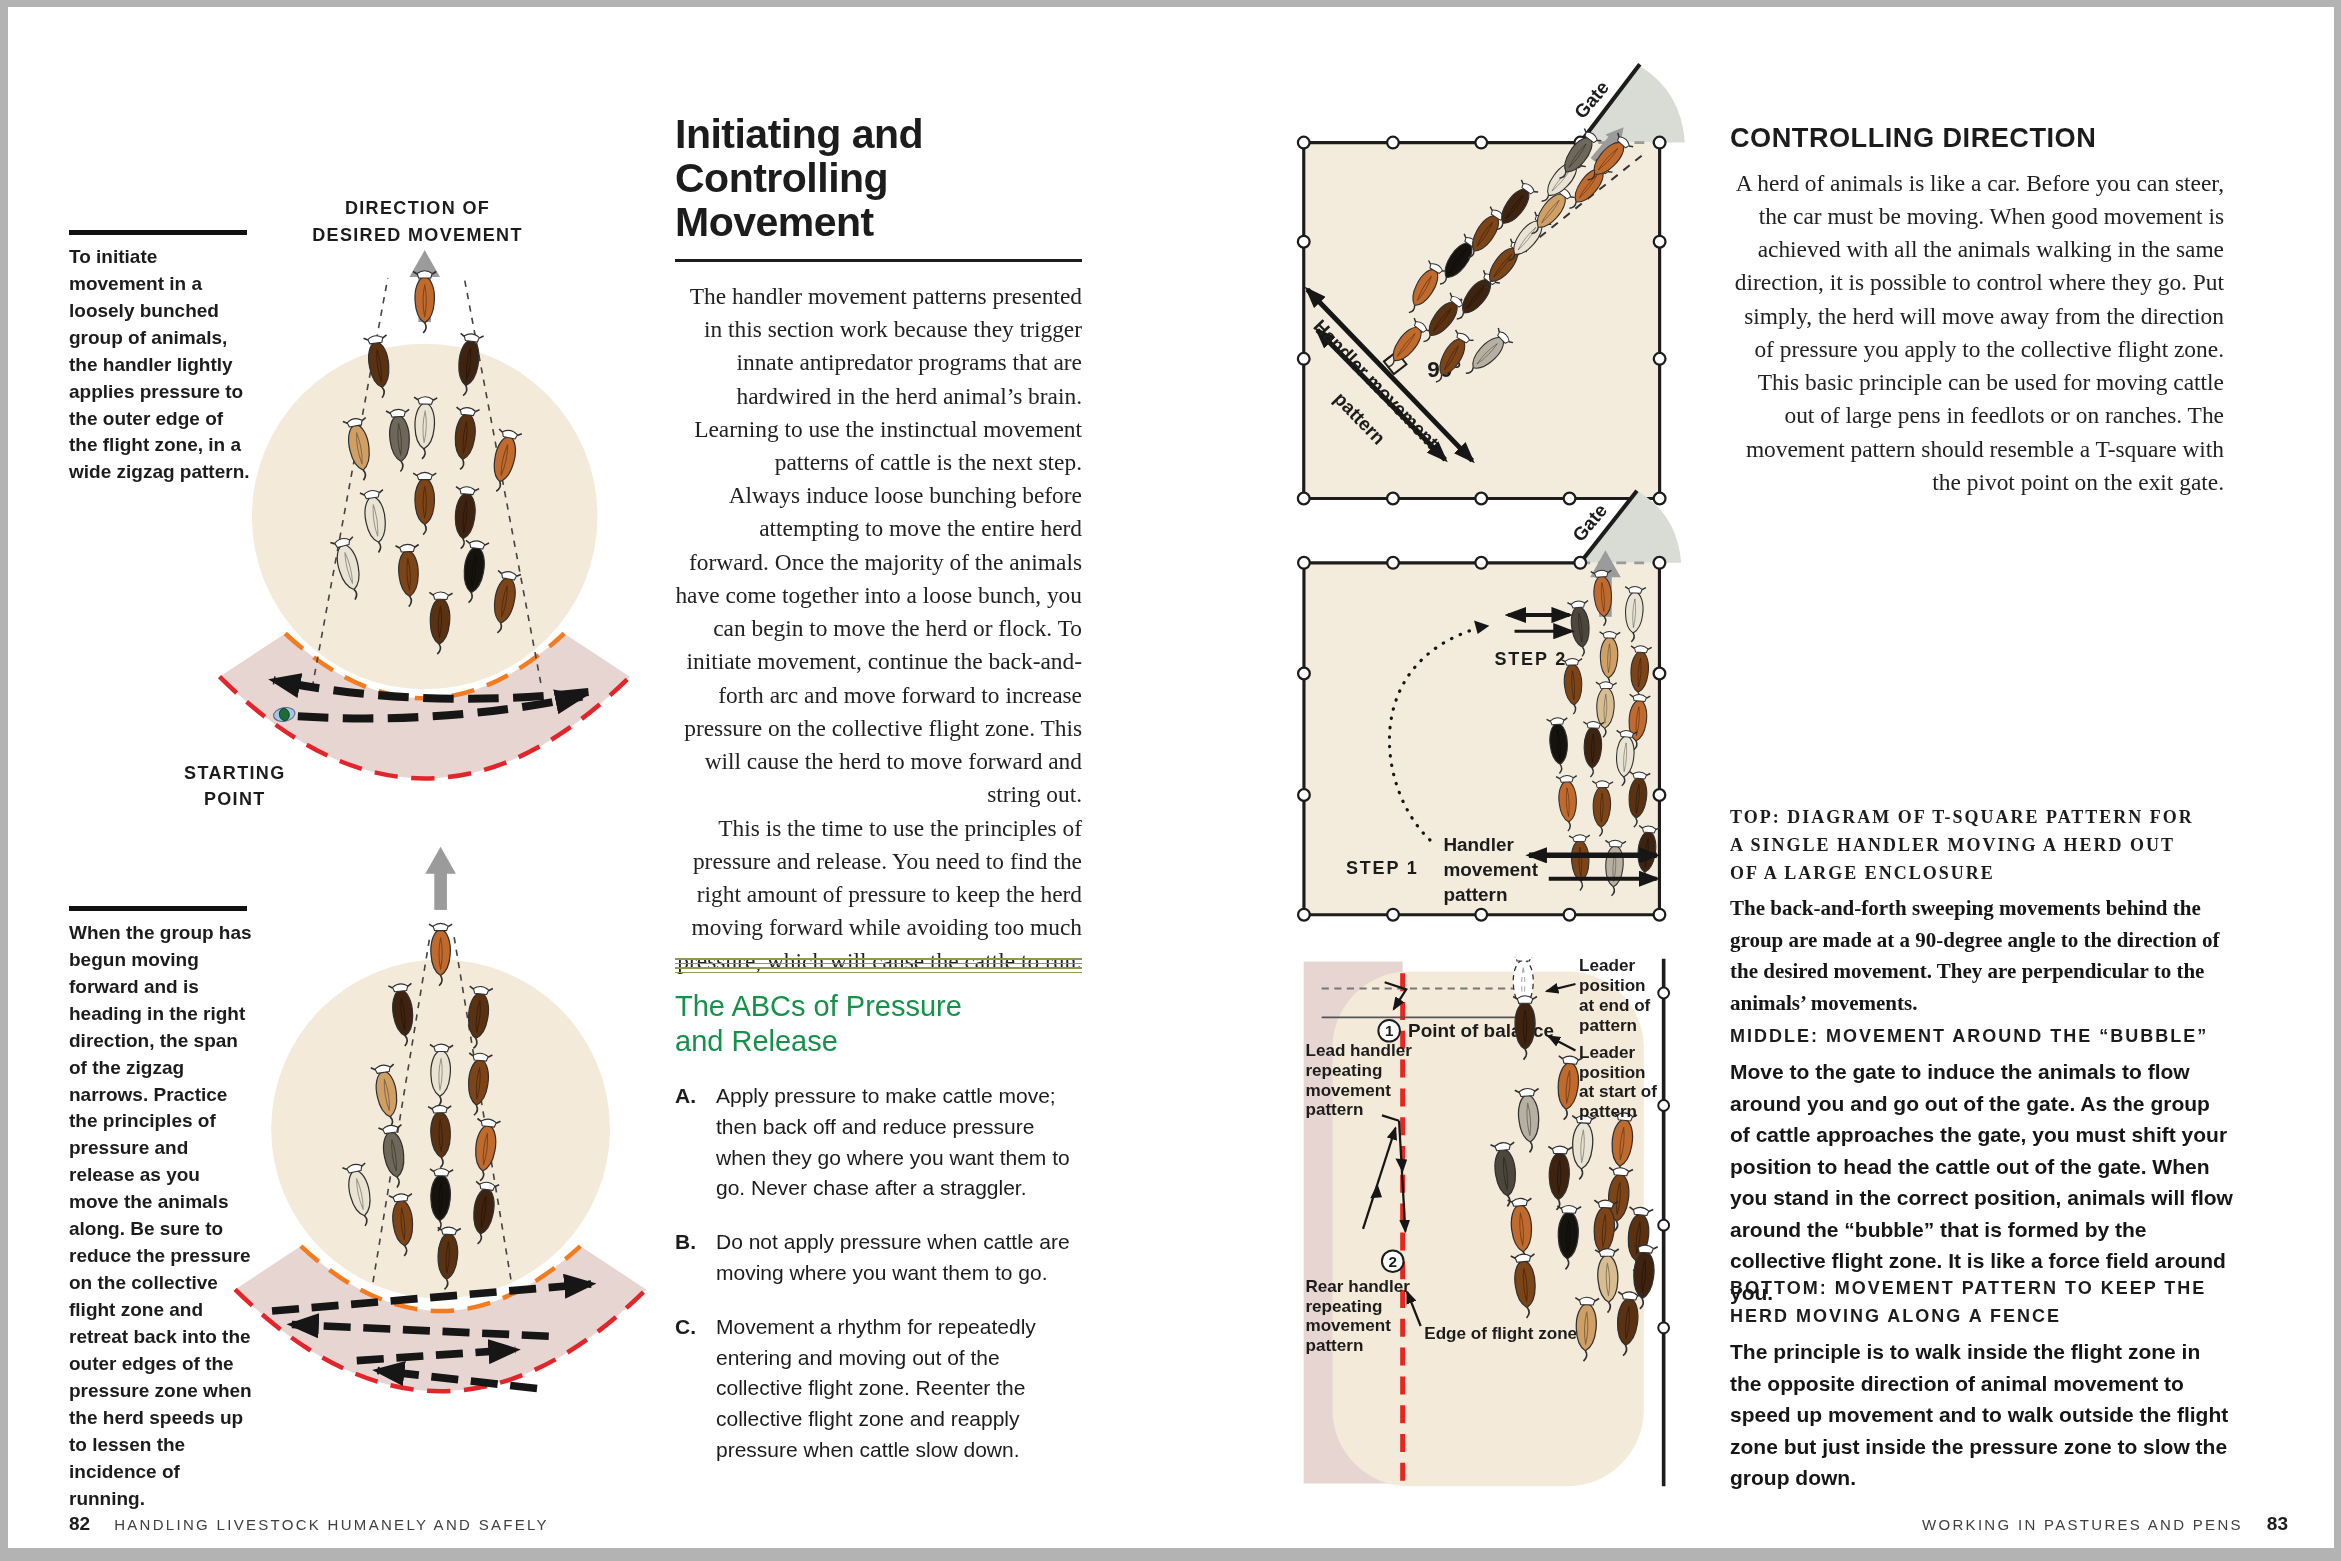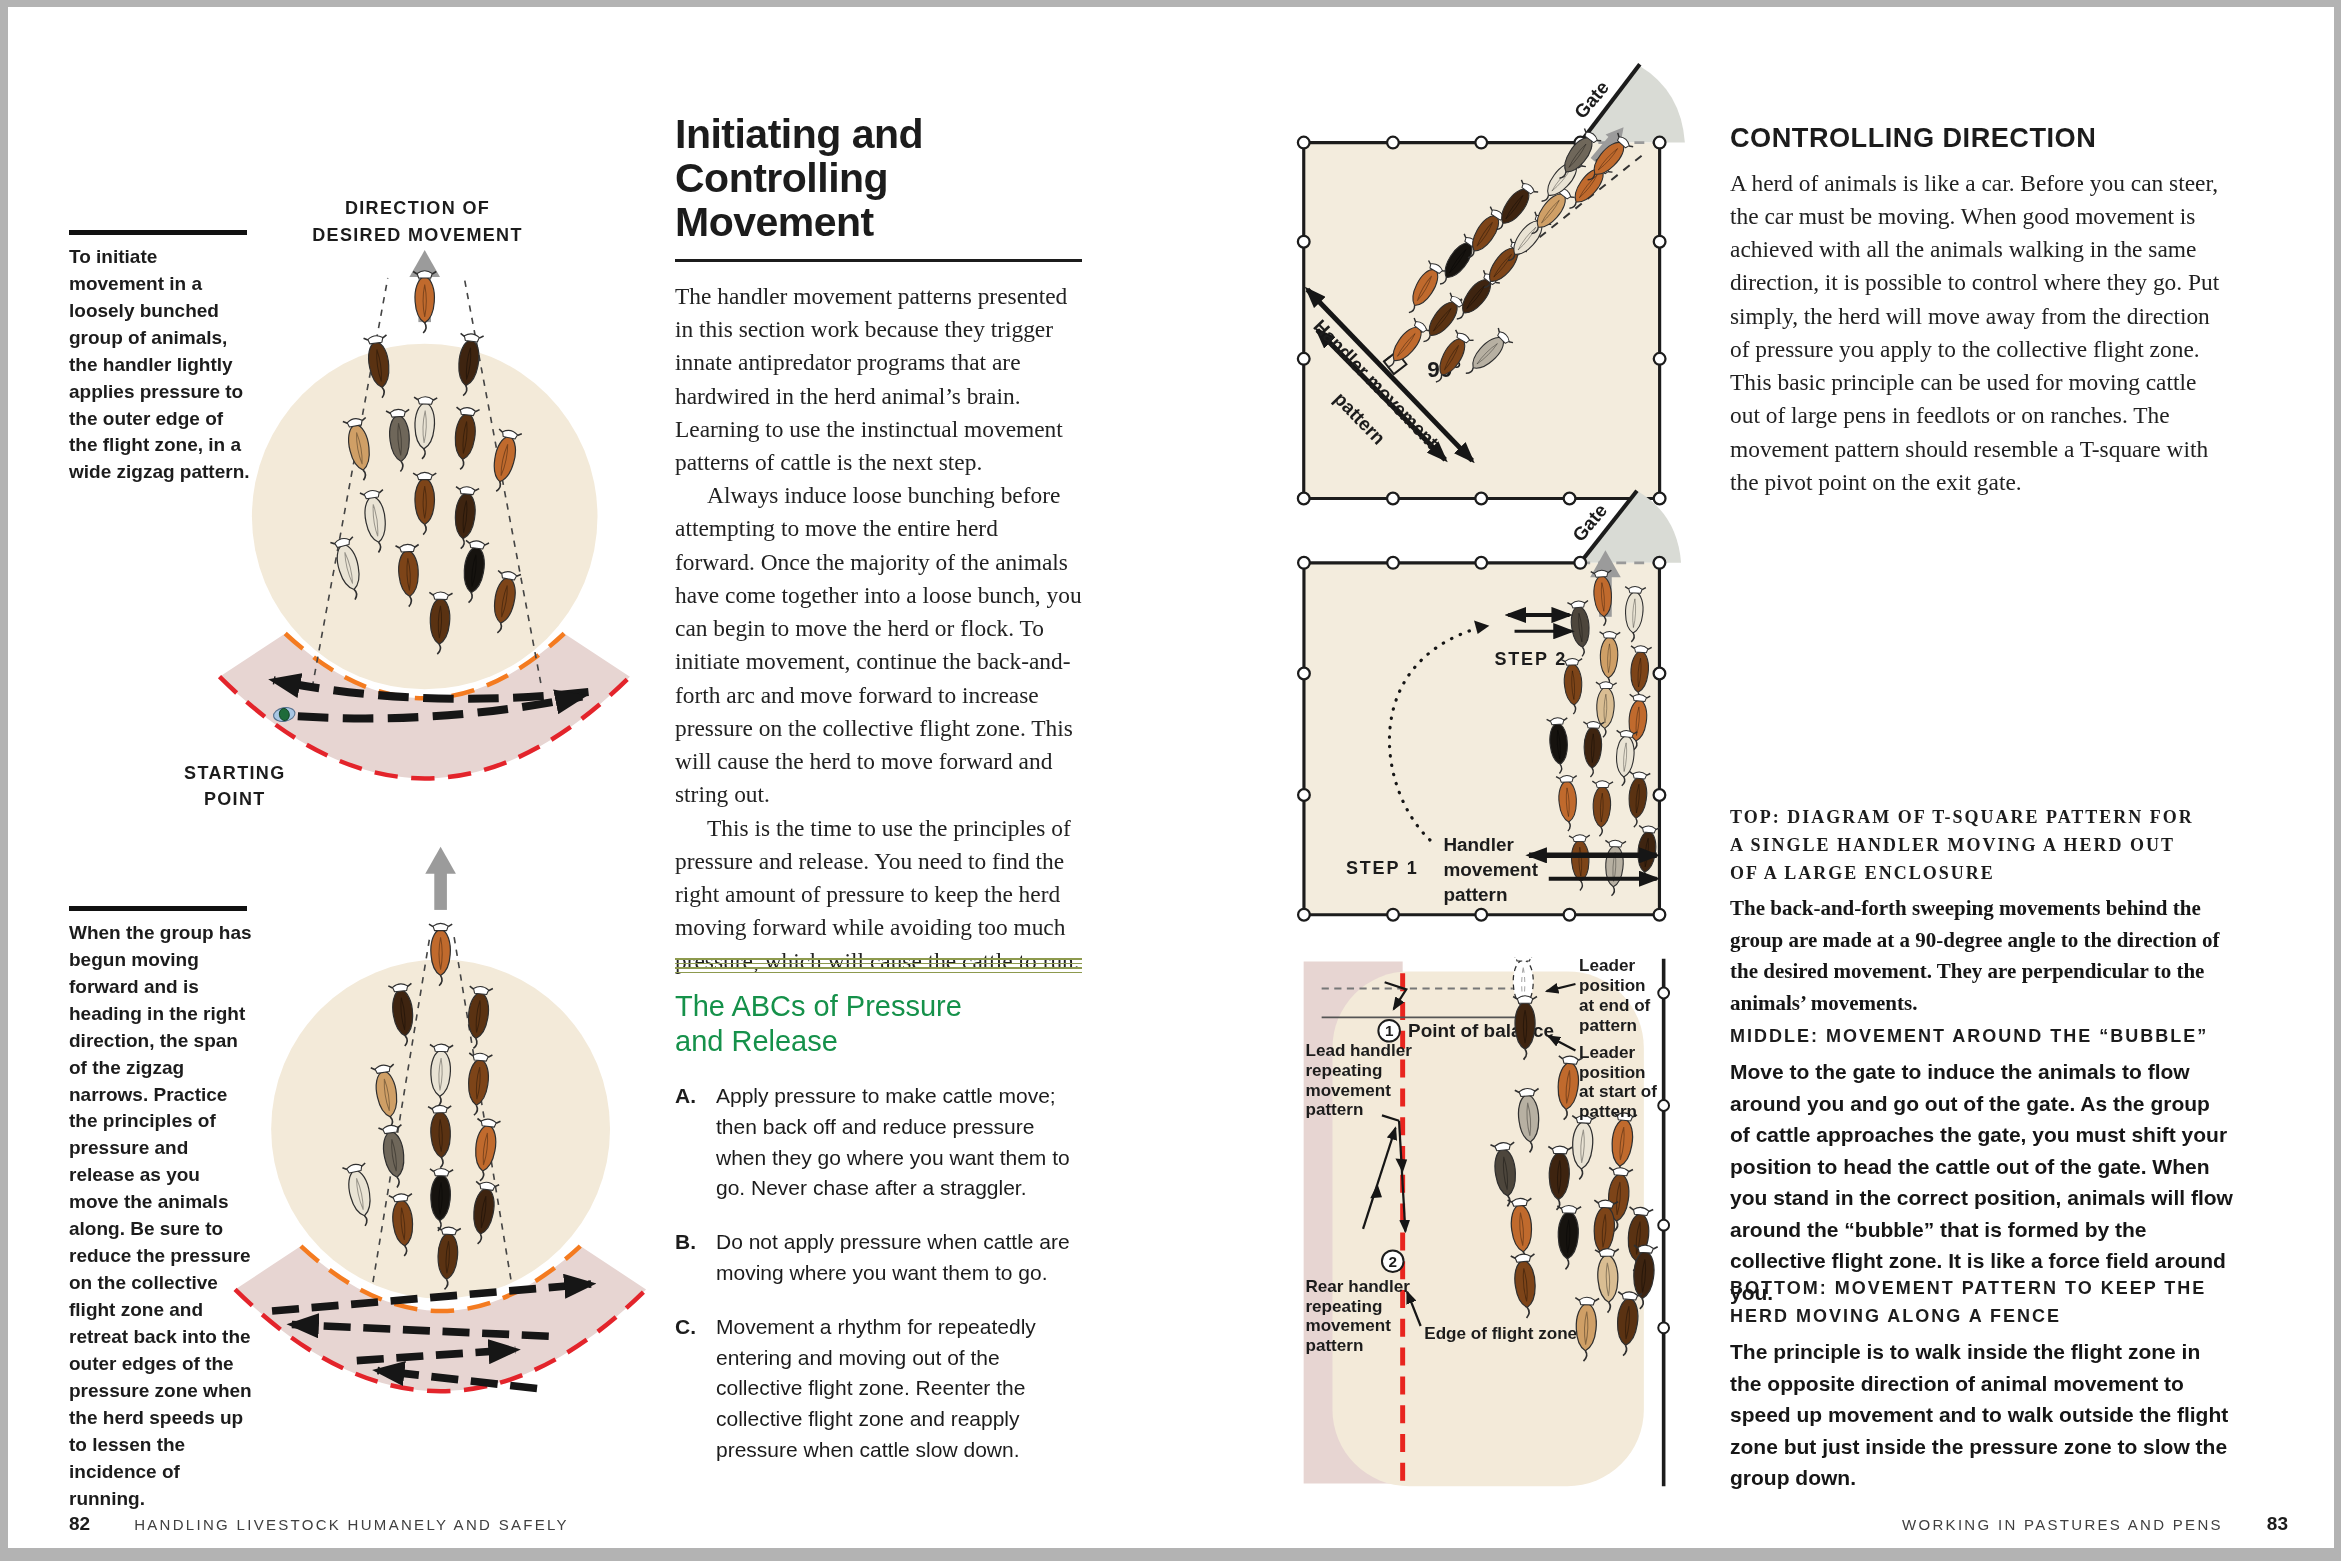--- a/index.html
+++ b/index.html
@@ -6,35 +6,35 @@
   .frame{position:relative;width:2342px;height:1561px;background:#b3b3b3;}
   .page{position:absolute;left:8px;top:7.2px;right:8px;bottom:12.6px;background:#ffffff;
         font-family:"Liberation Sans",sans-serif;color:#1c1c1c;overflow:hidden;}
   .abs{position:absolute;}
   
   .note{width:185px;font-size:19px;line-height:1.42;font-weight:700;}
   .note .rule{height:4.5px;background:#111;margin-bottom:9px;width:178px;}
   
   .main-title{font-size:41px;line-height:1.07;font-weight:700;letter-spacing:-0.5px;}
   .title-rule{height:2.7px;background:#1c1c1c;margin-top:14.4px;}
-  .serif{font-family:"Liberation Serif",serif;font-size:23.4px;line-height:1.42;color:#222;}
+  .serif{font-family:"Liberation Serif",serif;font-size:23.4px;line-height:1.42;color:#222;text-align:right;}
   .serif p{margin:0;}
   .serif p + p{text-indent:32px;}
   .green-sep{height:15.3px;background:repeating-linear-gradient(#8d9a4e 0 1.8px,transparent 1.8px 4.5px);}
   .green-head{color:#15914a;font-size:29px;line-height:1.18;font-weight:400;margin-top:16px;}
   .abc-item{display:flex;margin-top:23.4px;font-size:21px;line-height:1.46;}
   .abc-item .mk{width:41px;font-weight:700;flex:0 0 41px;}
   
   .rc-head{font-size:28px;font-weight:700;letter-spacing:0.5px;transform:scaleX(0.97);transform-origin:left;}
   .cap-head{font-size:18px;font-weight:700;letter-spacing:2px;line-height:1.55;}
   .cap-body{font-size:21px;font-weight:700;line-height:1.5;margin-top:5.4px;color:#161616;}
   
   .folio{font-size:19px;font-weight:700;}
   .runtitle{font-size:15px;letter-spacing:2.3px;color:#404040;}
-  .footer{display:flex;align-items:baseline;gap:44px;}
+  .footer{display:flex;align-items:baseline;gap:24px;}
   svg text{font-family:"Liberation Sans",sans-serif;fill:#1c1c1c;}
   .dlab{font-weight:700;font-size:20px;letter-spacing:1.5px;}
   .dlab2{font-weight:700;font-size:21px;}
   .dlab3{font-weight:700;font-size:19px;}
   .dlabStep{font-weight:700;font-size:20px;letter-spacing:2px;}
   .ghost{stroke-dasharray:5 4;}
 </style>
 </head>
 <body>
 

